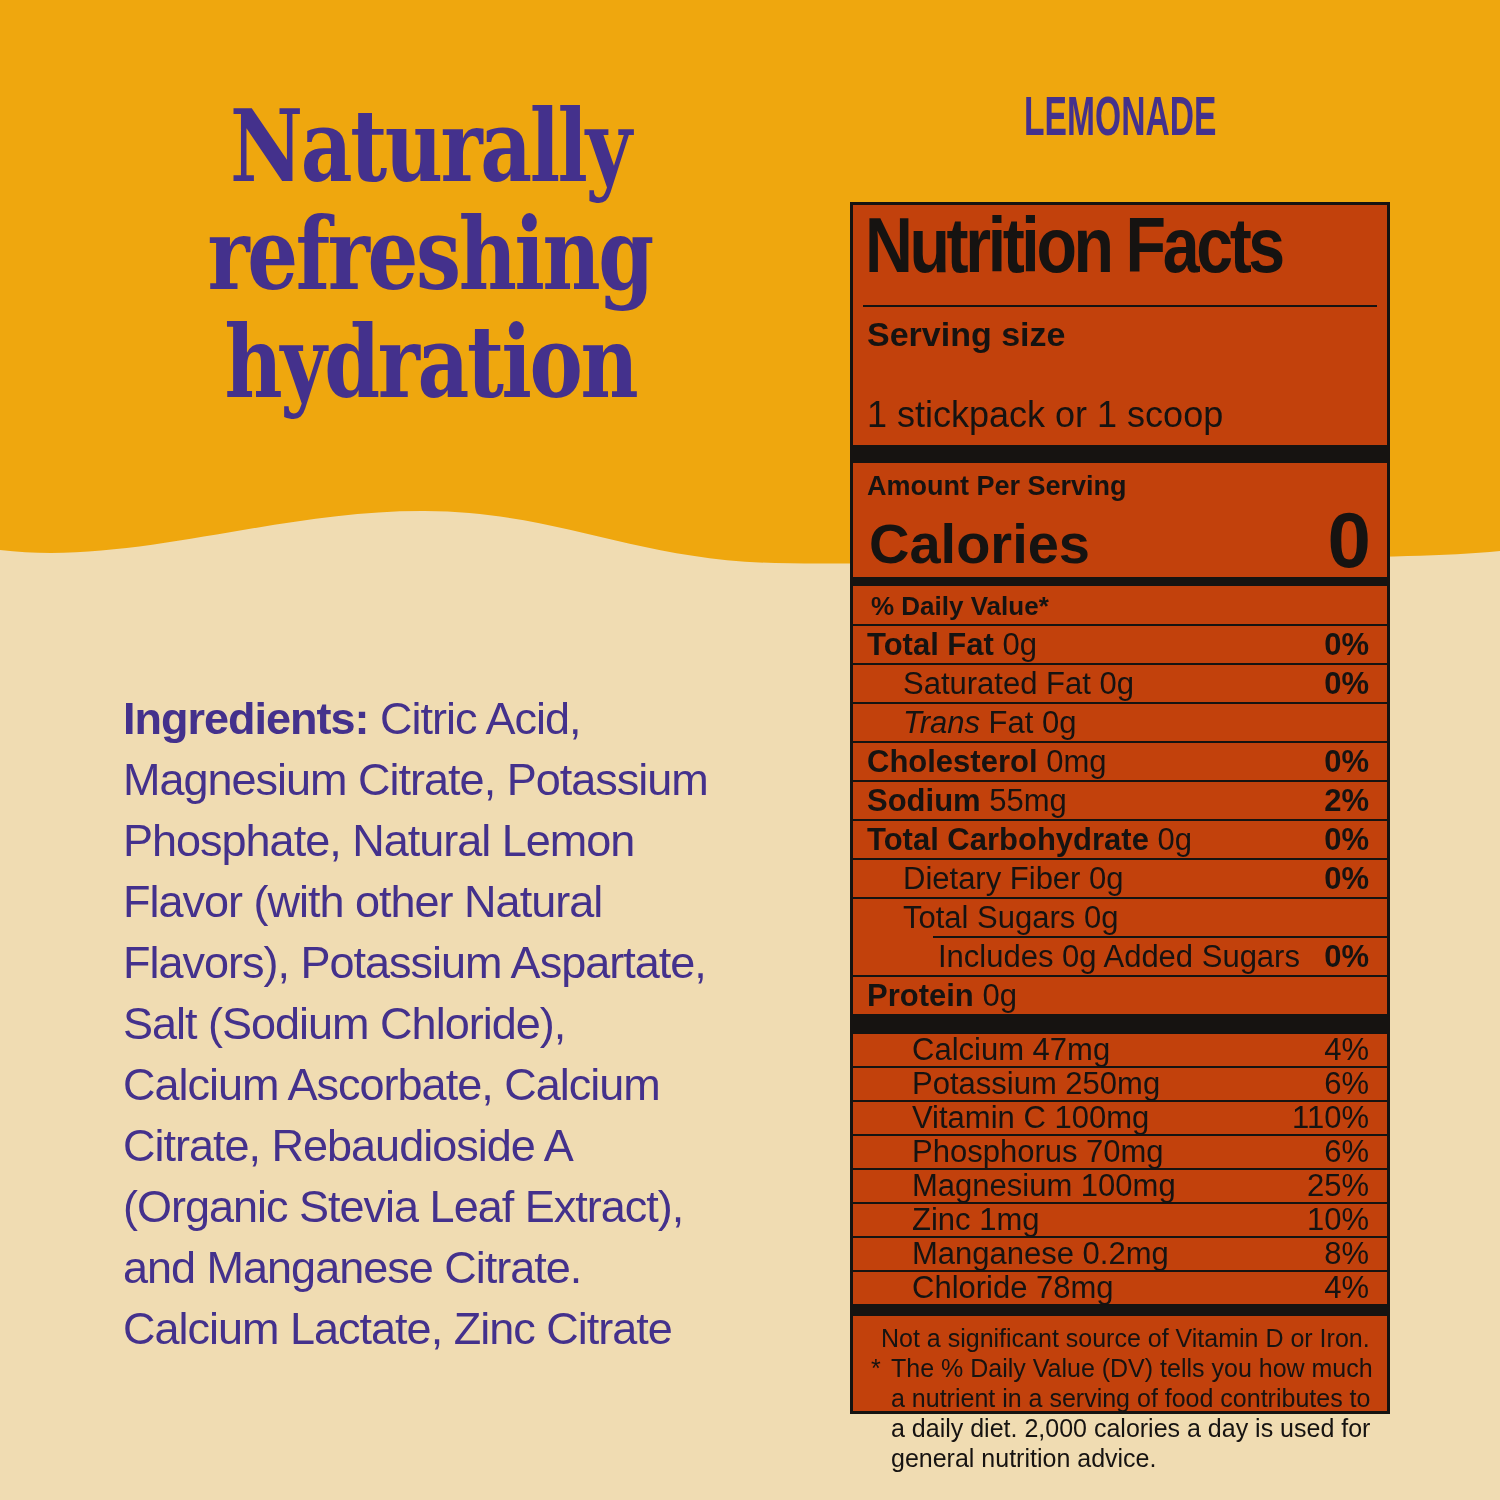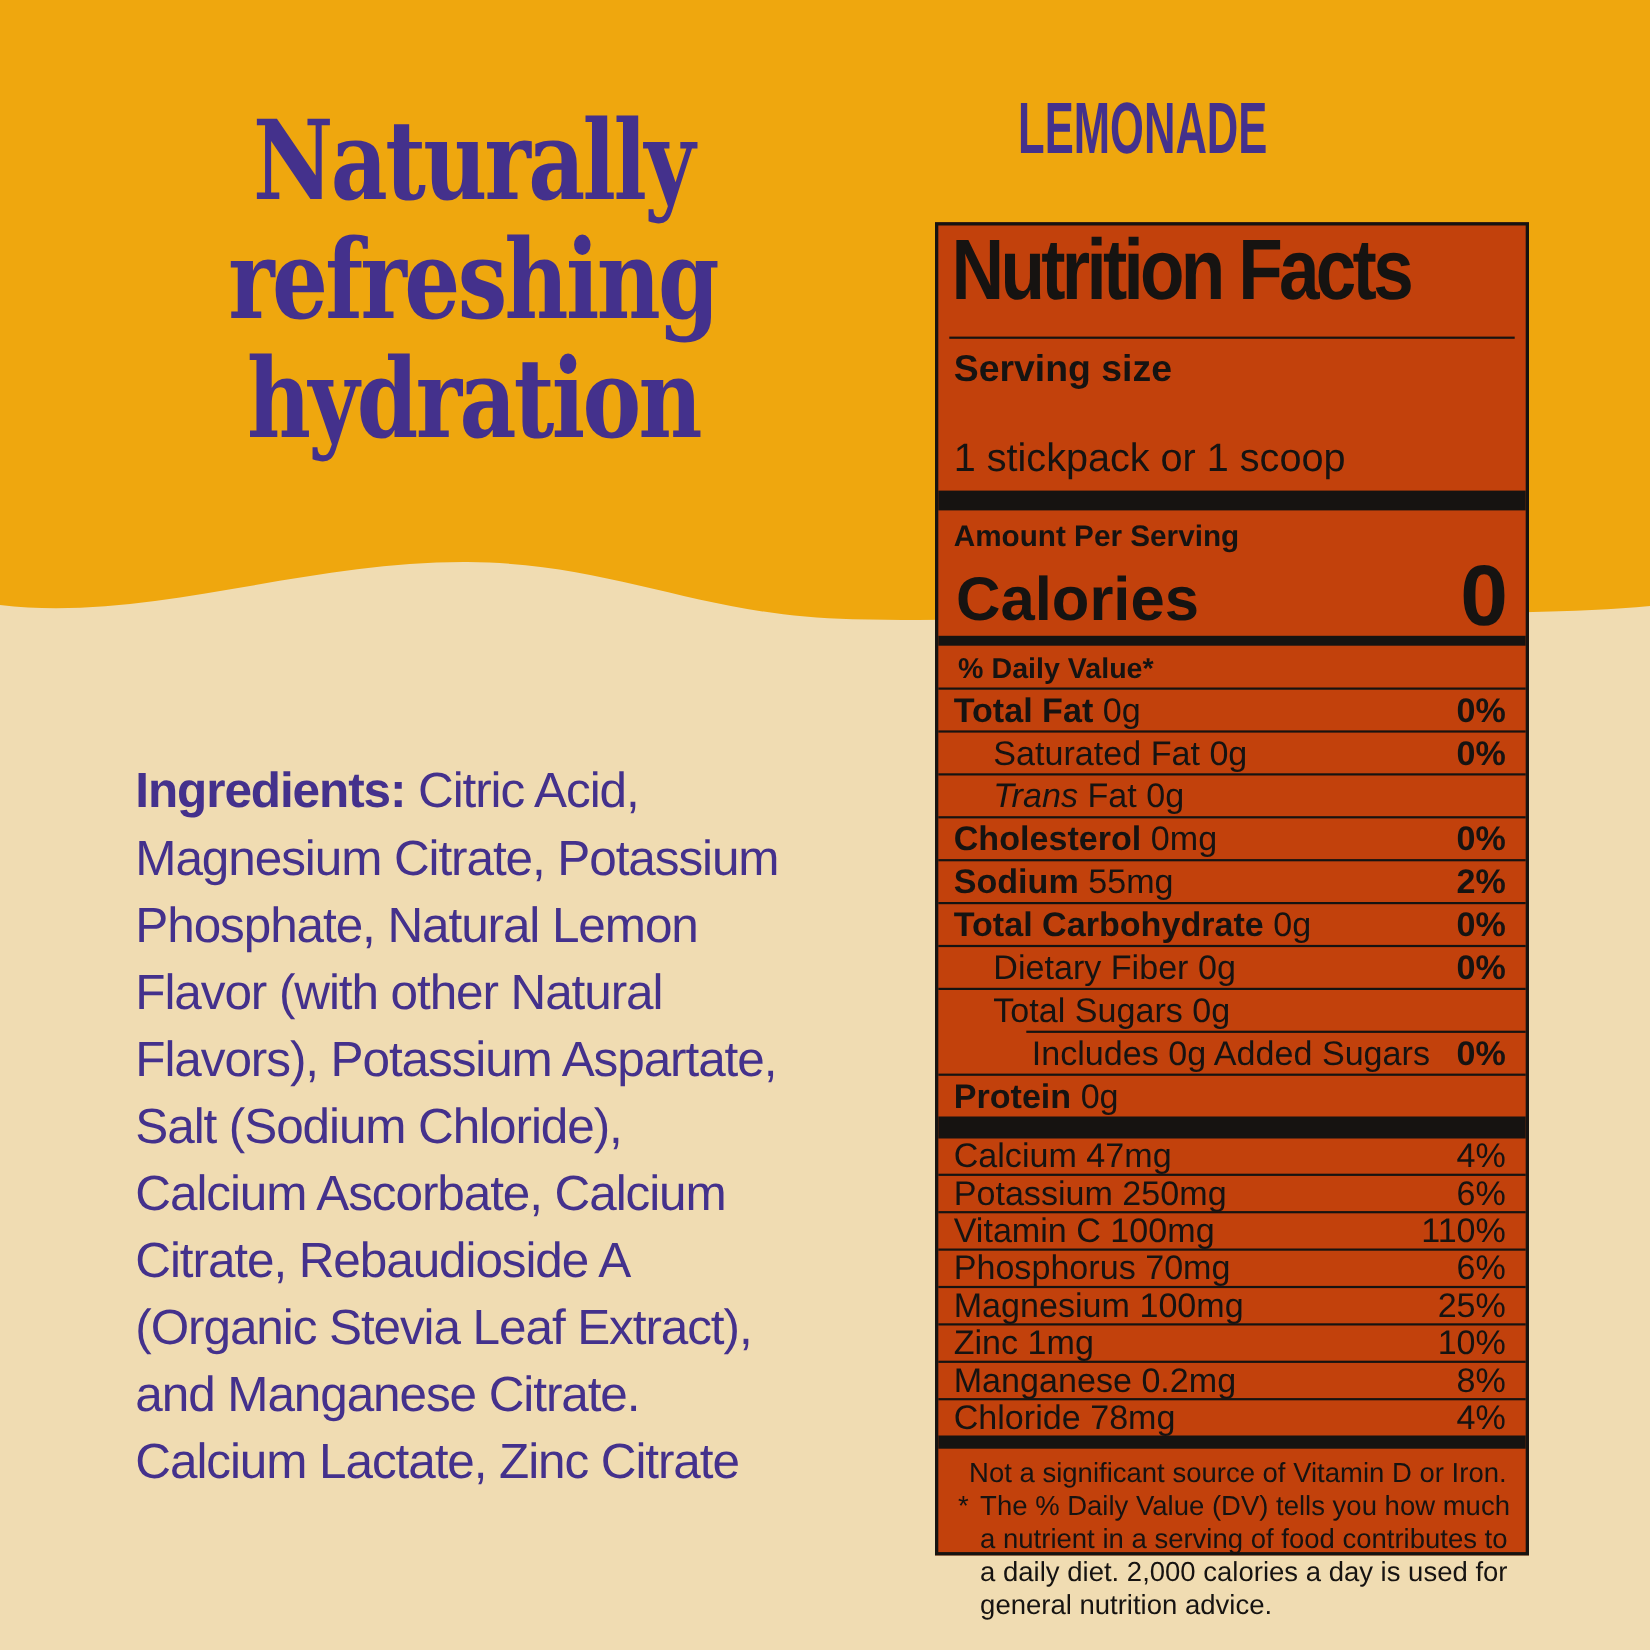--- a/index.html
+++ b/index.html
@@ -15,22 +15,22 @@
     position:absolute;left:75px;top:92px;width:710px;
     text-align:center;color:var(--purple,#44318C);
     font-family:"DejaVu Serif", serif;font-weight:bold;
     font-size:100px;line-height:108px;letter-spacing:-3px;
   }
   .hero .line{white-space:nowrap;}
   .hero .line span{display:inline-block;transform:scaleX(0.8);transform-origin:center;}
 
   
   .flavor{
-    position:absolute;left:850px;top:74px;width:540px;text-align:left;
-    color:var(--purple,#44318C);font-weight:bold;font-size:66px;line-height:84px;
+    position:absolute;left:850px;top:74px;width:540px;text-align:center;
+    color:var(--purple,#44318C);font-weight:bold;font-size:56px;line-height:84px;
   }
   .flavor span{display:inline-block;transform:scaleX(0.6);transform-origin:center;white-space:nowrap;}
 
   
   .ingredients{
     position:absolute;left:123px;top:688px;width:680px;
     color:var(--purple,#44318C);font-size:45px;line-height:61px;letter-spacing:-1px;
   }
   .ingredients .iline{white-space:nowrap;}
   .b{font-weight:bold;}
@@ -57,21 +57,21 @@
   .aps{font-size:27px;font-weight:bold;padding:8px 14px 0;line-height:30px;}
   .calories-row{display:flex;justify-content:space-between;align-items:flex-end;padding:0 16px;height:72px;}
   .cal-label{font-size:56px;font-weight:bold;line-height:58px;}
   .cal-value{font-size:78px;font-weight:bold;line-height:66px;}
   .bar-9{height:9px;margin-top:4px;}
   .dv-header{font-size:26px;font-weight:bold;padding:6px 18px 4px;line-height:28px;}
   .nrow{display:flex;justify-content:space-between;align-items:center;height:37px;font-size:31px;padding:0 18px 0 14px;}
   .nrow.indent-1{padding-left:50px;}
   .nrow.indent-2{padding-left:85px;}
   .nrow .dv{font-weight:bold;}
-  .mrow{display:flex;justify-content:space-between;align-items:center;height:32px;font-size:31px;padding:0 18px 0 14px;}
+  .mrow{display:flex;justify-content:space-between;align-items:center;height:32px;font-size:31px;padding:0 18px 0 14px;margin-left:45px;}
   .bar-20{height:20px;}
   .bar-12{height:12px;}
   .footnote{font-size:25px;line-height:30px;padding:7px 10px 0 12px;}
   .fn1{padding-left:16px;white-space:nowrap;}
   .fn2{position:relative;padding-left:26px;}
   .fn2 .star{position:absolute;left:6px;top:0;}
 </style>
 </head>
 <body>
 

